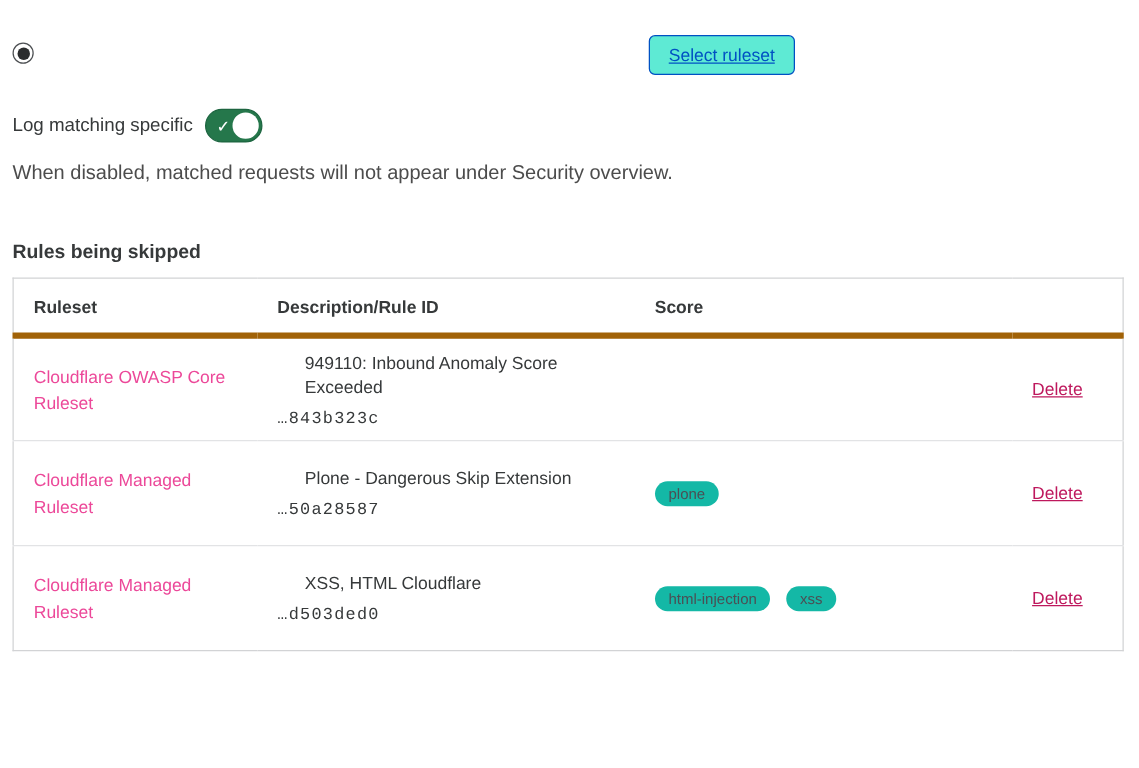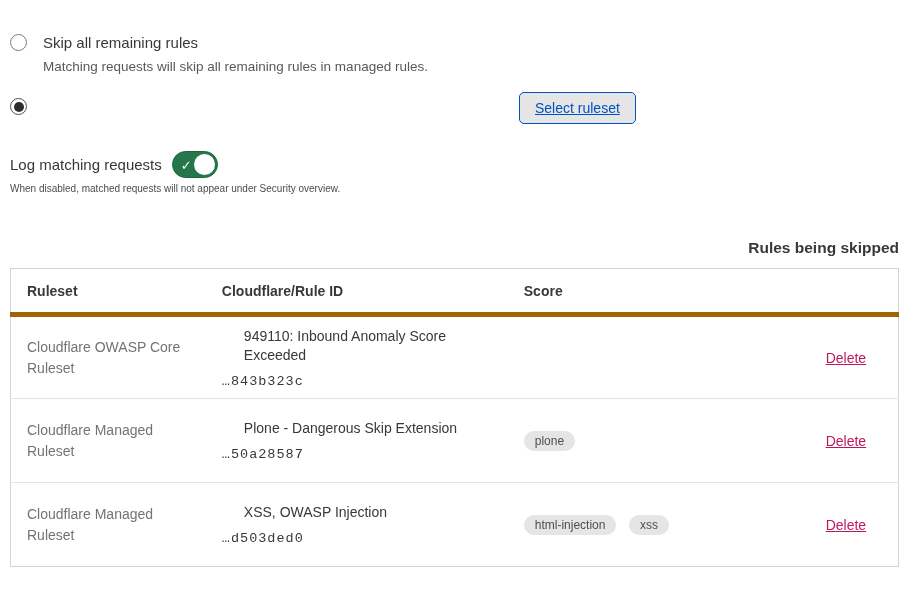--- a/index.html
+++ b/index.html
@@ -54,21 +54,21 @@
     font-size: 13.5px;
     line-height: 19px;
     color: #595959;
     margin-top: 4px;
   }
 
   .select-ruleset {
     position: absolute;
     left: 509px;
     top: -4px;
-    background: #e5e5e5;
+    background: #5eead4;
     border: 1px solid #0051c3;
     border-radius: 5px;
     padding: 7px 15px;
     font-family: inherit;
     font-size: 14px;
     color: #0051c3;
     text-decoration: underline;
     cursor: pointer;
     white-space: nowrap;
   }
@@ -96,31 +96,30 @@
     line-height: 1;
   }
   .toggle .knob {
     position: absolute;
     right: 2px; top: 2px;
     width: 21px; height: 21px;
     background: #fff;
     border-radius: 50%;
   }
   .log-desc {
-    margin-top: 5px;
-    font-size: 10px;
+    margin-top: 16px;
+    font-size: 16px;
     color: #4c4c4c;
   }
 
   .table-heading {
     margin-top: 45px;
     font-size: 15.5px;
     font-weight: 700;
     color: #36393a;
-    text-align: right;
   }
 
   table.rules {
     margin-top: 11px;
     width: 889px;
     border-collapse: collapse;
     table-layout: fixed;
     border: 1px solid #d2d3d5;
     background: #fff;
   }
@@ -134,89 +133,82 @@
     vertical-align: middle;
   }
   table.rules thead tr { height: 46px; border-bottom: 5px solid #a16207; }
   table.rules th {
     font-size: 14px;
     font-weight: 600;
     color: #36393a;
   }
   table.rules tbody tr { height: 84px; border-bottom: 1px solid #e2e3e5; }
   table.rules tbody tr:last-child { border-bottom: none; }
-  td.ruleset-cell { font-size: 14px; line-height: 21px; color: #737373; margin-top: 15px; }
+  td.ruleset-cell { font-size: 14px; line-height: 21px; color: #ec4899; margin-top: 15px; }
   .desc-line { font-size: 14px; line-height: 19px; color: #36393a; margin-left: 22px; }
   .rule-id {
     font-family: "Liberation Mono", "DejaVu Sans Mono", monospace;
     font-size: 13.5px;
     color: #36393a;
     margin-top: 9px;
     letter-spacing: 1px;
   }
   .tag {
     display: inline-block;
-    background: #e5e5e5;
+    background: #14b8a6;
     border-radius: 11px;
     padding: 4px 11px;
     font-size: 12px;
     line-height: 1;
     color: #4b4f54;
     margin-right: 8px;
   }
   .delete-link {
     font-size: 14px;
     color: #be185d;
     text-decoration: underline;
     cursor: pointer;
   }
 </style>
 </head>
 <body>
 
 <div class="page">
 
 
-  <div class="option">
-    <div class="radio"></div>
-    <div class="option-text">
-      <div class="option-label">Skip all remaining rules</div>
-      <div class="option-desc">Matching requests will skip all remaining rules in managed rules.</div>
-    </div>
-  </div>
 
   <div class="option">
     <div class="radio checked"></div>
     <button class="select-ruleset">Select ruleset</button>
   </div>
 
   <div class="logging">
     <div class="log-row">
-      <span class="log-label">Log matching requests</span>
+      <span class="log-label">Log matching specific</span>
       <div class="toggle">
         <span class="check">✓</span>
         <span class="knob"></span>
       </div>
     </div>
     <div class="log-desc">When disabled, matched requests will not appear under Security overview.</div>
   </div>
 
   <div class="table-heading">Rules being skipped</div>
 
   <table class="rules">
     <colgroup>
         <col class="c1">
         <col class="c2">
         <col class="c3">
         <col class="c4">
       </colgroup>
     <thead>
       <tr>
         <th>Ruleset</th>
-        <th>Cloudflare/Rule ID</th>
+        <th>Description/Rule ID</th>
         <th>Score</th>
         <th></th>
       </tr>
     </thead>
     <tbody>
       <tr>
         <td class="ruleset-cell">Cloudflare OWASP Core Ruleset</td>
         <td>
           <div class="desc-line">949110: Inbound Anomaly Score Exceeded</div>
           <div class="rule-id">…843b323c</div>
@@ -235,21 +227,21 @@
         <td>
           <span class="tag">plone</span>
         </td>
         <td>
           <a class="delete-link">Delete</a>
         </td>
       </tr>
       <tr>
         <td class="ruleset-cell">Cloudflare Managed Ruleset</td>
         <td>
-          <div class="desc-line">XSS, OWASP Injection</div>
+          <div class="desc-line">XSS, HTML Cloudflare</div>
           <div class="rule-id">…d503ded0</div>
         </td>
         <td>
           <span class="tag">html-injection</span>
           <span class="tag">xss</span>
         </td>
         <td>
           <a class="delete-link">Delete</a>
         </td>
       </tr>

